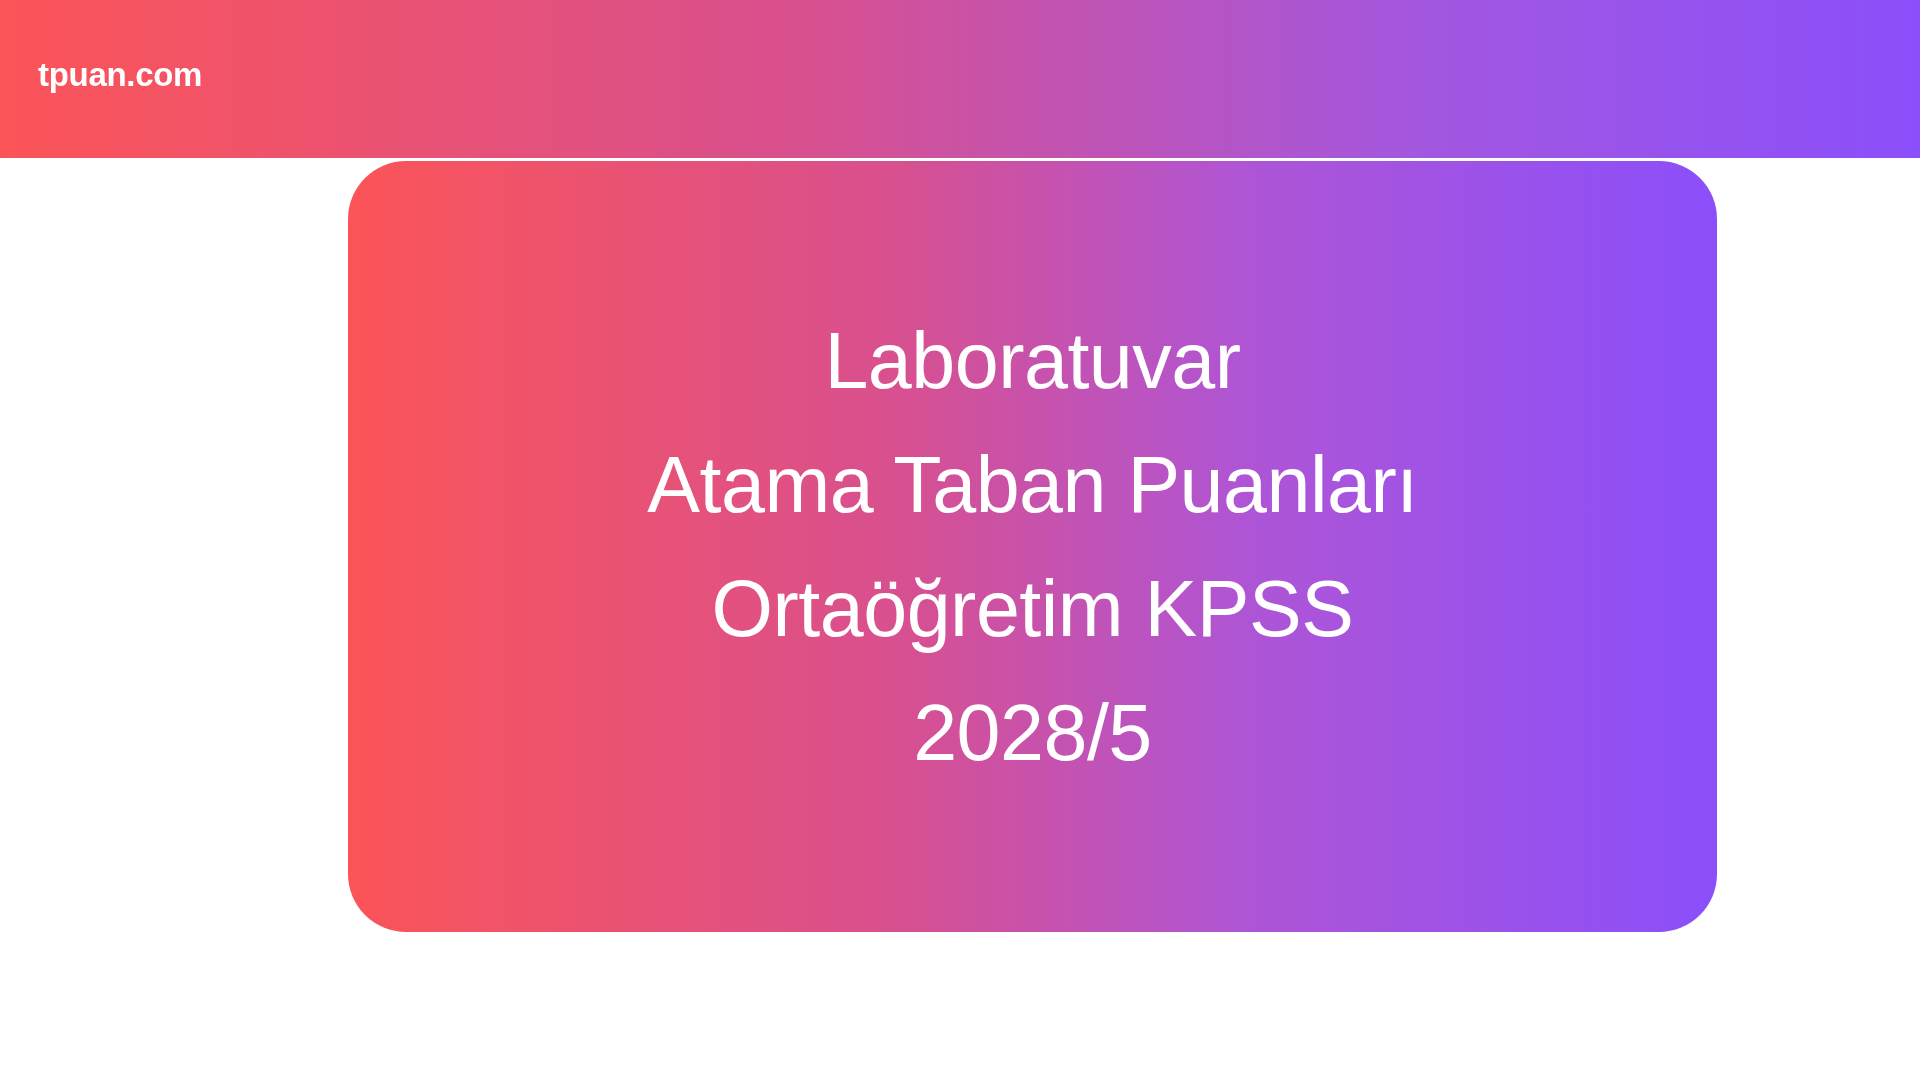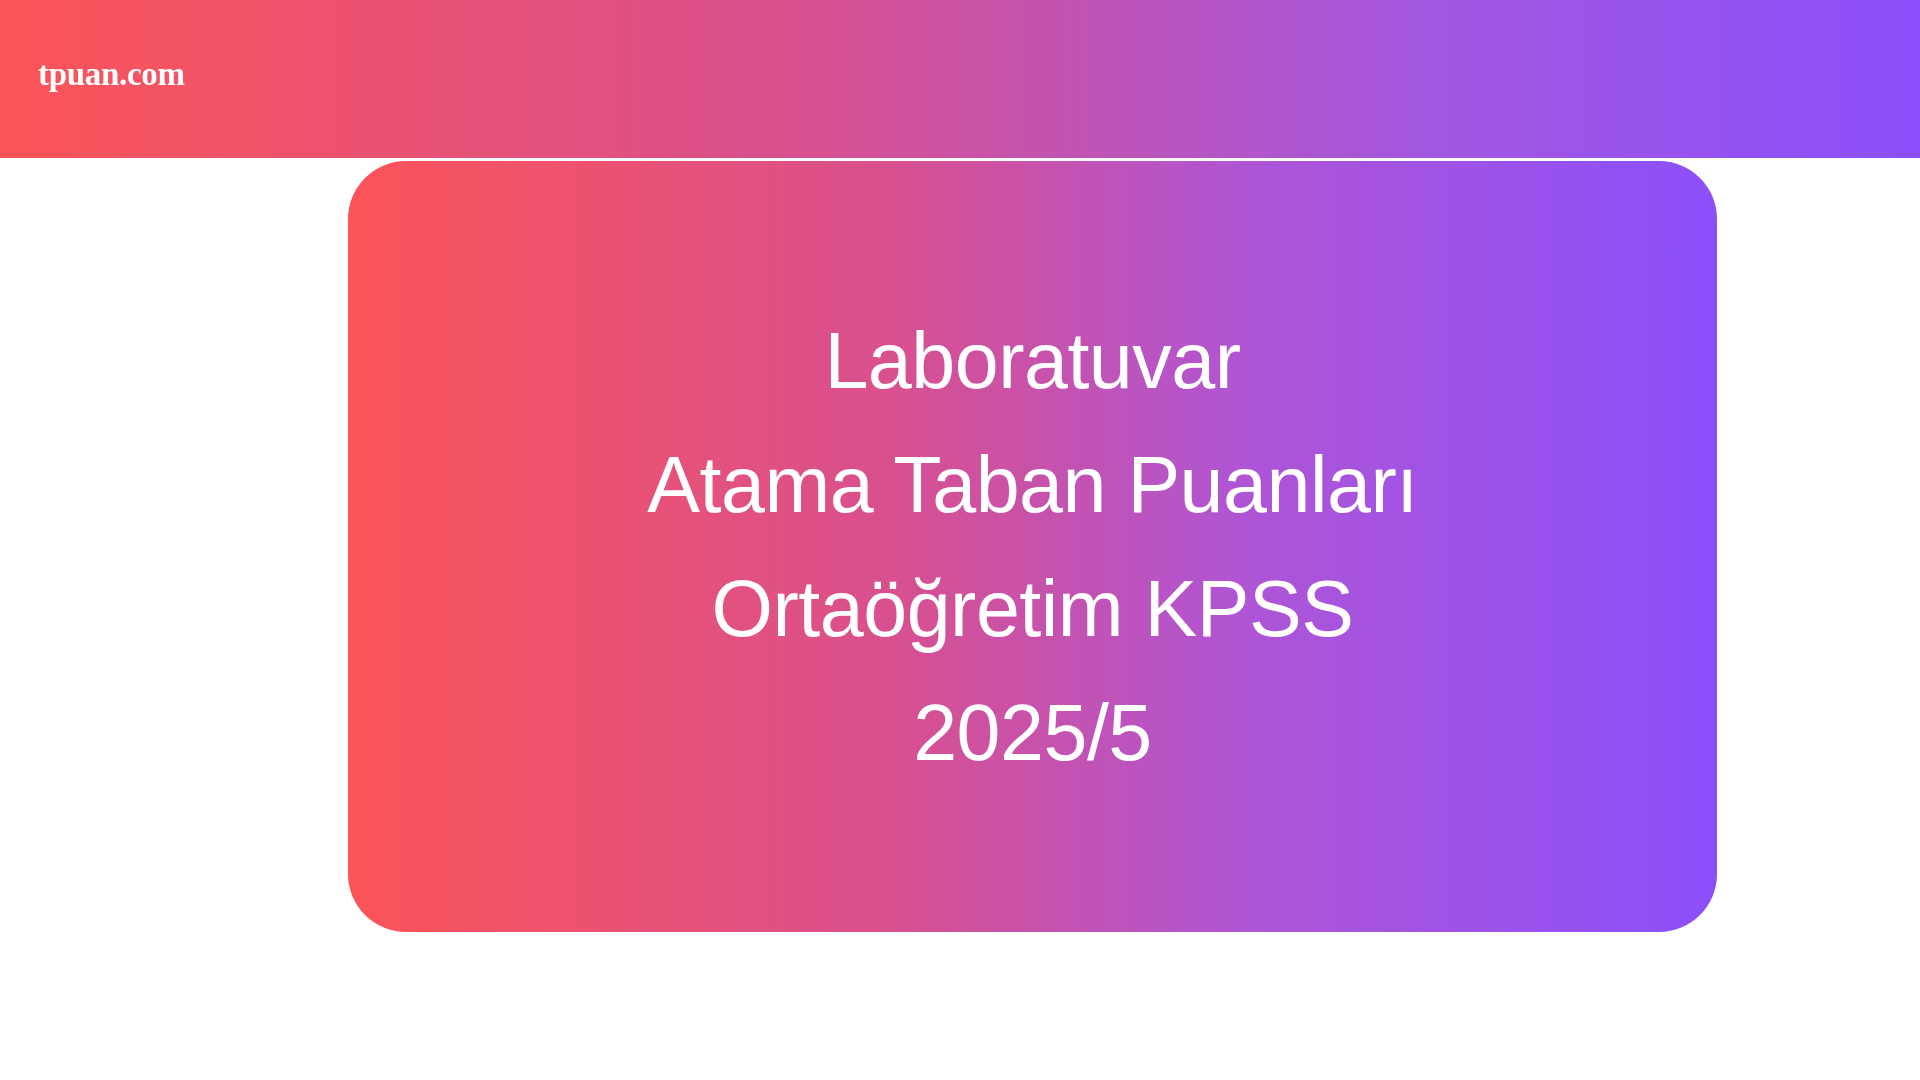--- a/index.html
+++ b/index.html
@@ -28,21 +28,20 @@
   .site-logo {
     position: absolute;
     left: 38px;
     top: 58px;
     font-size: 33px;
     font-weight: bold;
     color: #ffffff;
     letter-spacing: -0.3px;
     line-height: 1;
     white-space: nowrap;
-    font-family: Liberation Serif, serif;
   }
 
   
   .title-card {
     position: absolute;
     left: 348px;
     top: 161px;
     width: 1369px;
     height: 771px;
     border-radius: 58px;
@@ -72,15 +71,15 @@
 
 <div class="site-header">
   <div class="site-logo">tpuan.com</div>
 </div>
 
 <div class="title-card">
   <div class="title-block">
     <span class="title-line">Laboratuvar</span>
     <span class="title-line">Atama Taban Puanları</span>
     <span class="title-line">Ortaöğretim KPSS</span>
-    <span class="title-line">2025/5</span>
+    <span class="title-line">2028/5</span>
   </div>
 </div>
 
 </body></html>

